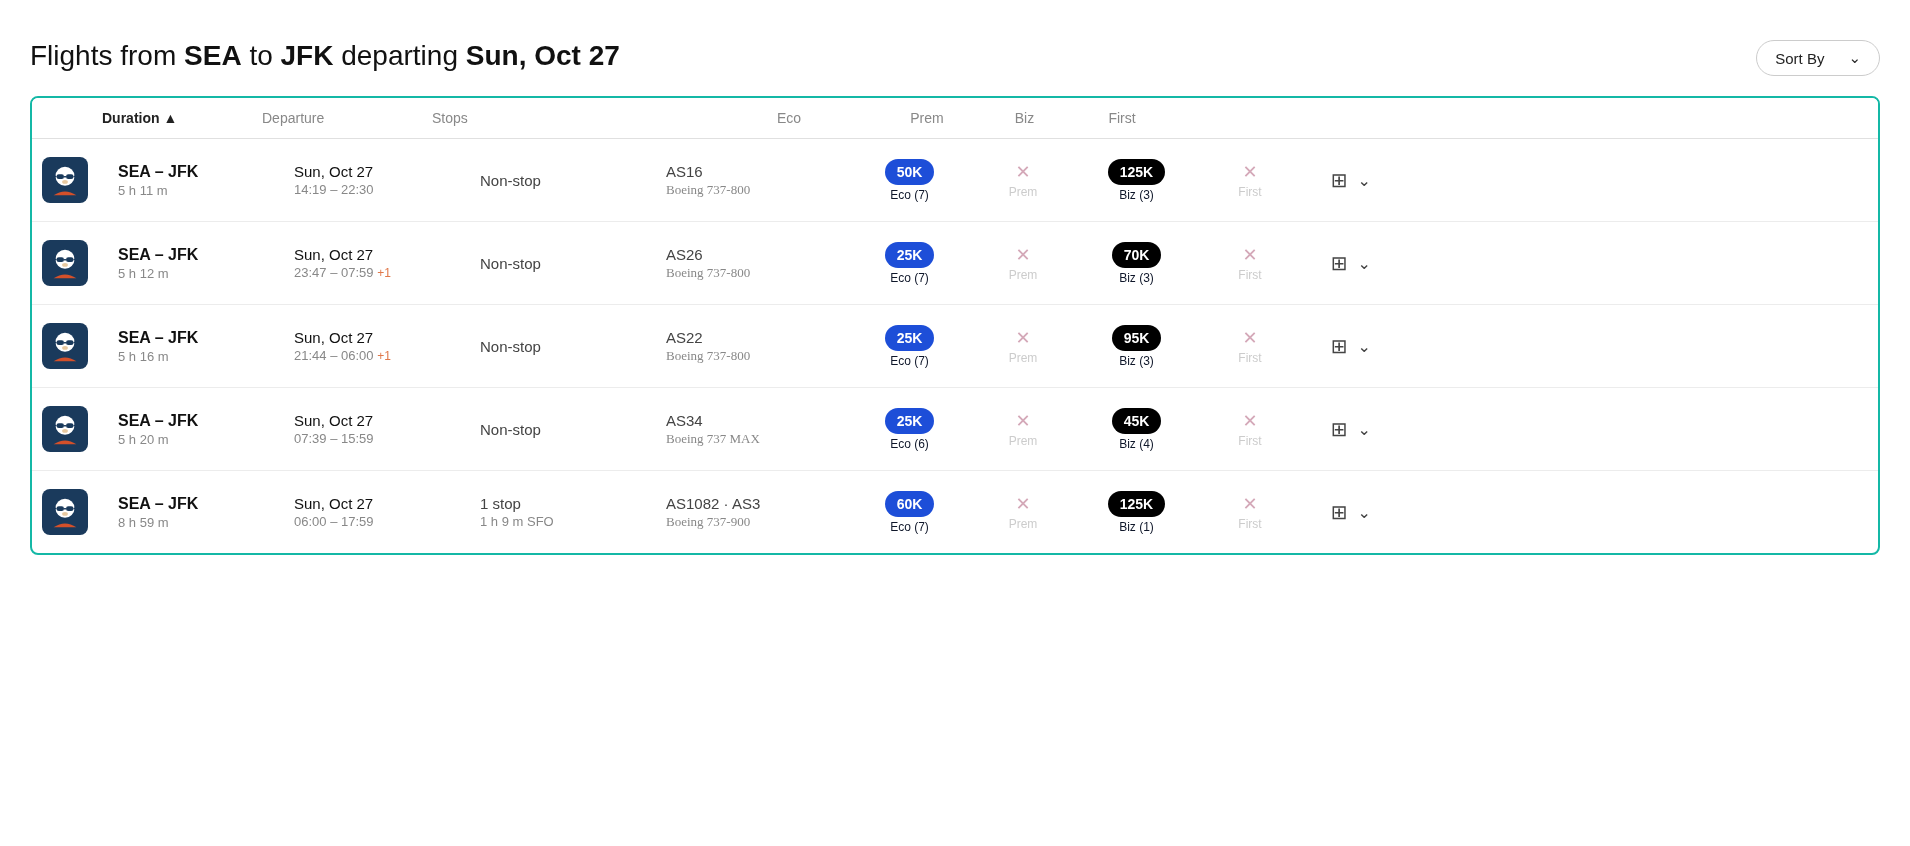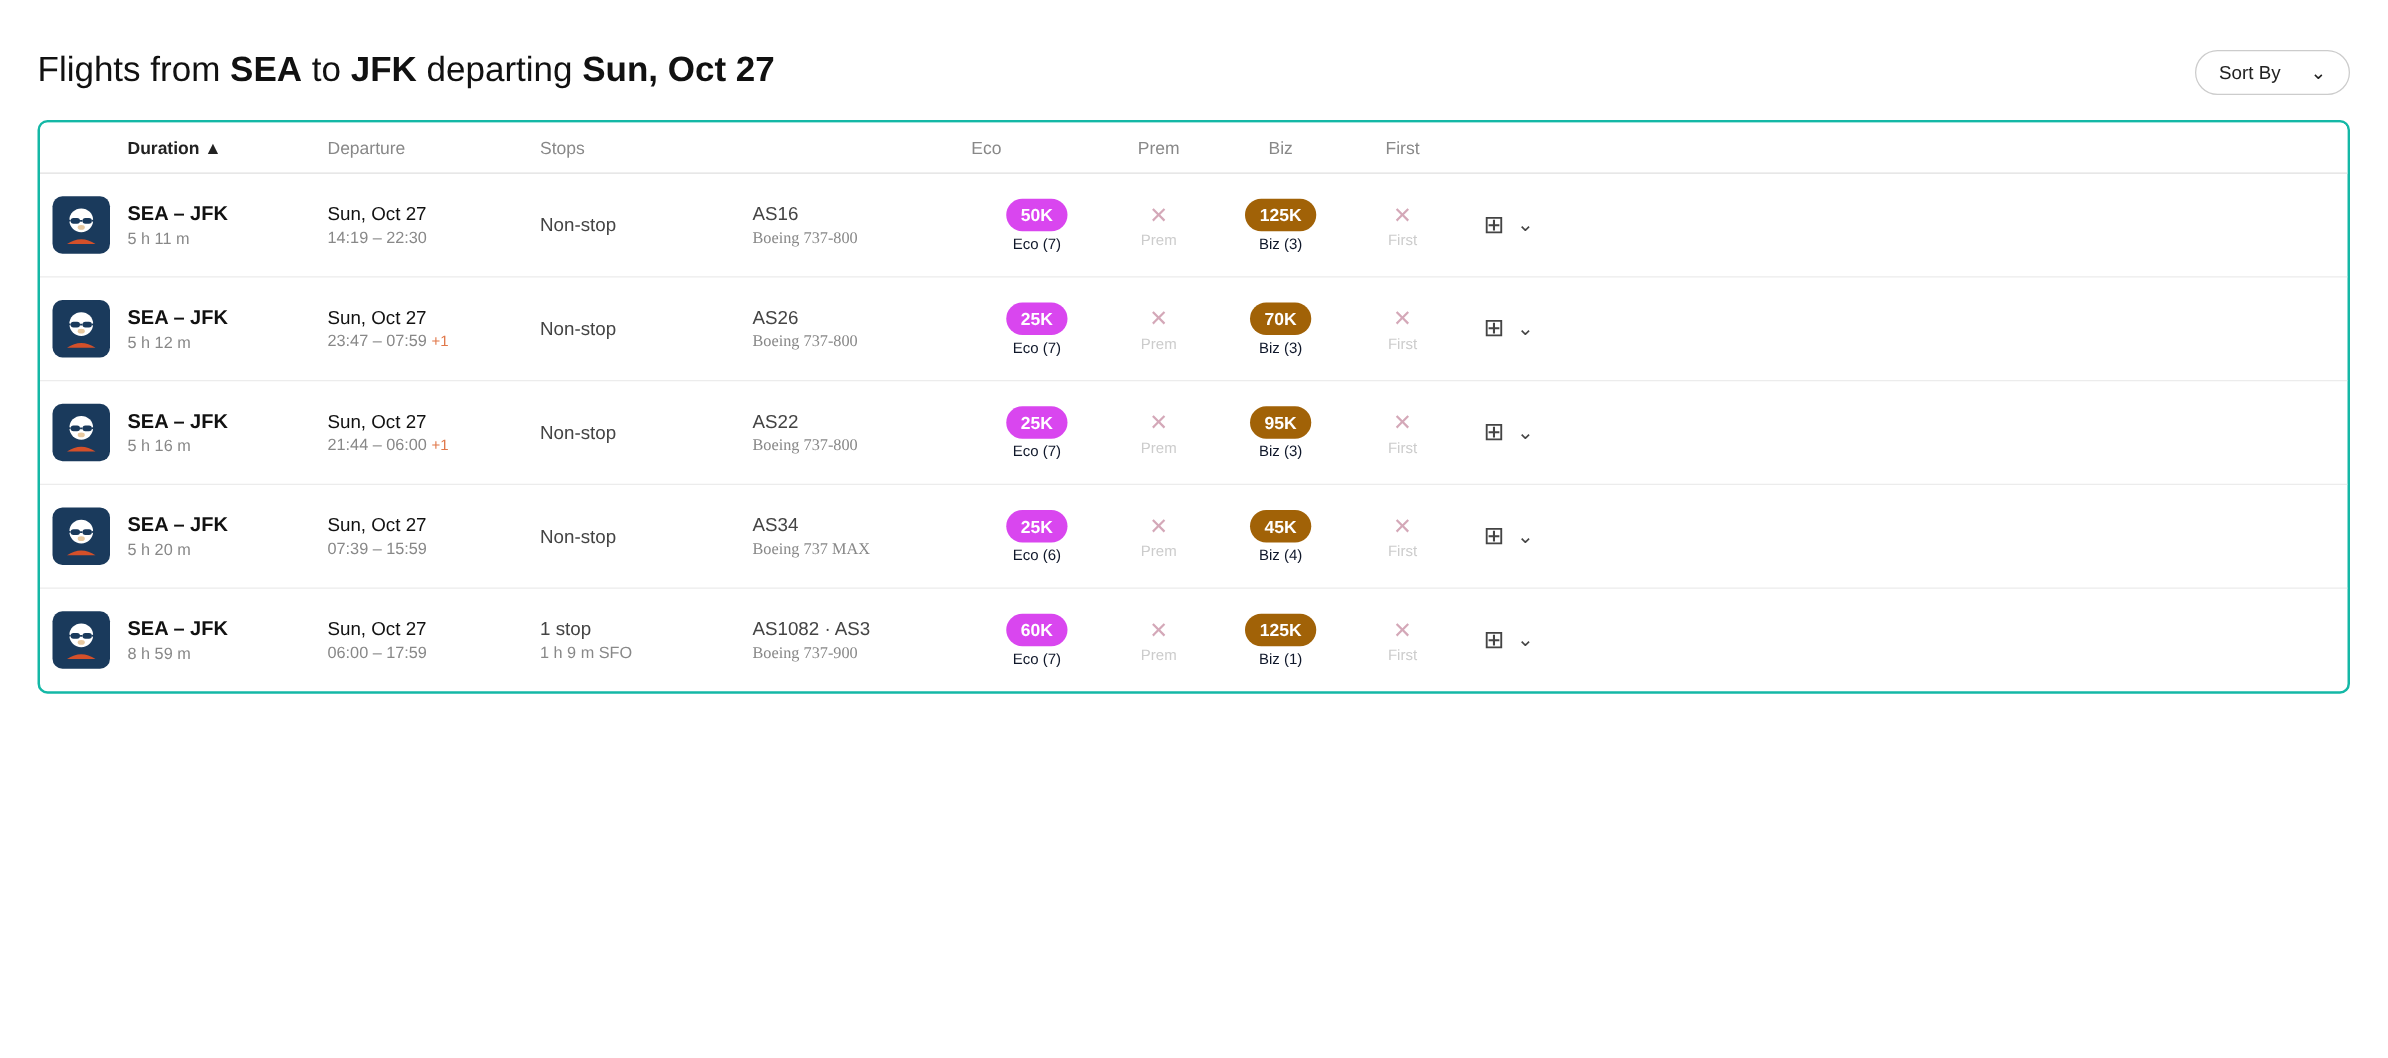--- a/index.html
+++ b/index.html
@@ -38,21 +38,21 @@
       align-items: center;
       gap: 24px;
       color: #222;
     }
 
     .flight-row {
       display: flex;
       align-items: center;
       border-bottom: 1px solid #e8e8e8;
       padding: 18px 10px;
-      gap: 0;
+      gap: 16px;
     }
 
     .flight-row:last-child {
       border-bottom: none;
     }
 
     .col-icon {
       width: 60px;
       flex-shrink: 0;
     }
@@ -181,25 +181,25 @@
     .price-badge {
       display: inline-block;
       padding: 5px 12px;
       border-radius: 20px;
       font-size: 14px;
       font-weight: 700;
       color: #fff;
     }
 
     .price-badge.eco {
-      background: #d946ef;
+      background: #1d4ed8;
     }
 
     .price-badge.biz {
-      background: #a16207;
+      background: #000000;
     }
 
     .price-sub {
       font-size: 12px;
       color: #0f172a;
       margin-top: 3px;
       text-align: center;
     }
 
     .unavailable {

